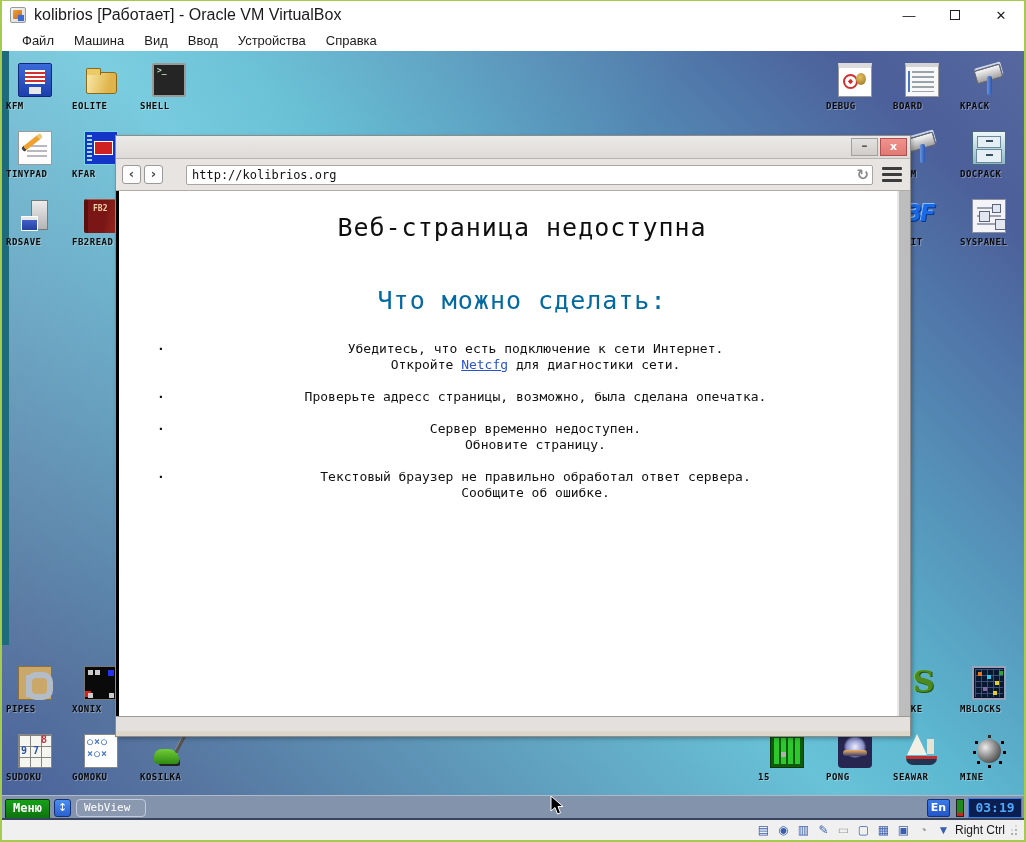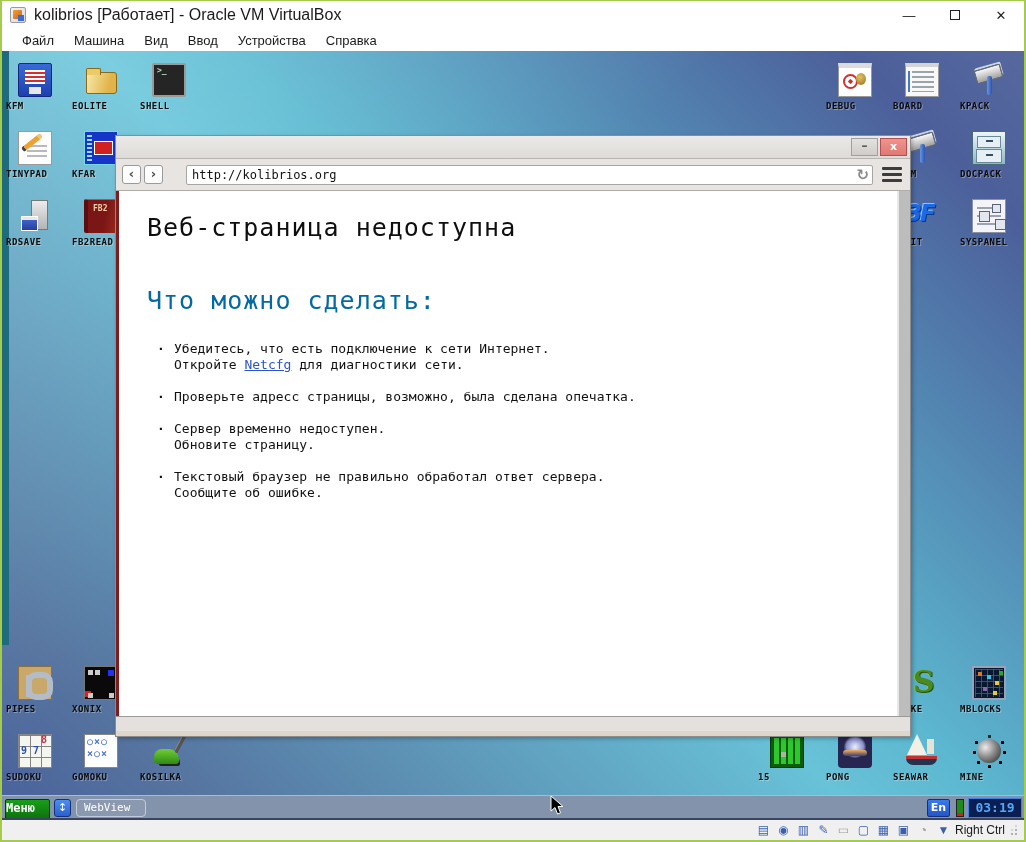--- a/index.html
+++ b/index.html
@@ -101,36 +101,36 @@
   .bwin-min { width:27px; height:18px; background:linear-gradient(#e4e2e0,#cfccc9); border:1px solid #a0a0a0; color:#555; font:bold 12px "DejaVu Sans",sans-serif; text-align:center; line-height:15px; }
   .bwin-close { width:27px; height:18px; background:linear-gradient(#f0948e,#e07872); border:1px solid #b05050; color:#fff; font:bold 11px "DejaVu Sans",sans-serif; text-align:center; line-height:16px; }
   .bwin-toolbar { height:31px; background:#e7e4e1; display:flex; align-items:center; padding:0 8px 0 6px; gap:3px; flex:none; }
   .nav-btn { width:19px; height:19px; background:#fdfdfd; border:1px solid #9a9a9a; border-radius:3px; color:#4a4a4a; font:bold 13px "DejaVu Sans",sans-serif; text-align:center; line-height:16px; }
   .addr { flex:1; height:20px; background:#fff; border:1px solid #a8a6a2; border-radius:2px; margin-left:20px; display:flex; align-items:center; position:relative; }
   .addr-text { font:12px "DejaVu Sans Mono",monospace; color:#111; padding-left:5px; }
   .refresh { position:absolute; right:3px; top:0; color:#8a8a8a; font:bold 15px "DejaVu Sans",sans-serif; line-height:19px; }
   .hamburger { width:20px; height:15px; margin-left:6px; display:flex; flex-direction:column; justify-content:space-between; }
   .hamburger div { height:3px; background:#3c3c3c; border-radius:1px; }
   .bwin-body { flex:1; display:flex; border-top:1px solid #b0ada9; min-height:0; }
-  .bwin-content { flex:1; background:#fff; overflow:hidden; border-left:3px solid #7f1d1d; }
+  .bwin-content { flex:1; background:#fff; overflow:hidden; border-left:3px solid #000000;text-align:center; }
   .bwin-scroll { width:13px; background:#bdbdbd; border-left:2px solid #e8e8e8; flex:none; }
   .bwin-status { height:15px; background:#e3e0dd; border-top:1px solid #9a9a9a; flex:none; }
   .bwin-frame { height:5px; background:#ddd6cb; flex:none; }
 
   .bc-h1 { font:25px "DejaVu Sans Mono",monospace; font-weight:normal; color:#0e0e0e; margin:22px 0 0 28px; letter-spacing:1px; }
   .bc-h2 { font:25px "DejaVu Sans Mono",monospace; font-weight:normal; color:#0369a1; margin:44px 0 26px 28px; letter-spacing:1px; }
   .bullets { margin-left:38px; }
   .bullet { position:relative; padding-left:17px; margin-bottom:16px; font:13px "DejaVu Sans Mono",monospace; color:#111; line-height:16px; }
   .bullet::before { content:"·"; position:absolute; left:0; top:0; font-weight:bold; }
   .bullet .lnk { color:#2a53cc; text-decoration:underline; }
 
   
   .taskbar { position:absolute; left:0; right:0; bottom:0; height:25px; background:#8493ac; border-top:1px solid #aeb9cc; z-index:8; }
   .taskbar::after { content:""; position:absolute; left:0; right:0; bottom:0; height:2px; background:#39455f; }
-  .tb-menu { position:absolute; left:3px; top:3px; width:45px; height:22px; background:linear-gradient(#18a018,#0c6e0c); border:1px solid #083a08; border-radius:2px; color:#fff; font:bold 12px "DejaVu Sans Mono",monospace; line-height:16px; }
+  .tb-menu { position:absolute; left:3px; top:3px; width:45px; height:22px; background:linear-gradient(#18a018,#0c6e0c); border:1px solid #083a08; border-radius:2px; color:#fff; font:bold 12px "DejaVu Sans Mono",monospace; text-align:center; line-height:16px; }
   .tb-arrow { position:absolute; left:52px; top:3px; width:17px; height:18px; background:linear-gradient(#4a90f0,#2a60d0); border:1px solid #14307a; border-radius:3px; color:#fff; font:11px "DejaVu Sans",sans-serif; text-align:center; line-height:16px; }
   .tb-task { position:absolute; left:74px; top:3px; width:70px; height:18px; border:1px solid #c2cbdc; border-radius:4px; background:rgba(255,255,255,.06); color:#fff; font:11px "DejaVu Sans Mono",monospace; line-height:16px; padding-left:7px; }
   .tb-lang { position:absolute; right:74px; top:3px; width:23px; height:18px; background:linear-gradient(#3a7ae8,#2456c8); border:1px solid #14307a; border-radius:2px; color:#fff; font:bold 11px "DejaVu Sans",sans-serif; text-align:center; line-height:16px; }
   .tb-cpu { position:absolute; right:60px; top:3px; width:8px; height:18px; background:#0c3a0c; border:1px solid #222; }
   .tb-cpu::before { content:""; position:absolute; left:0; right:0; top:0; height:13px; background:#1e8a1e; }
   .tb-cpu::after { content:""; position:absolute; left:0; right:0; bottom:0; height:3px; background:#d02020; }
   .tb-clock { position:absolute; right:2px; top:2px; width:54px; height:20px; background:#0a1e52; border:1px solid #3f7fe0; color:#4fa8f8; font:bold 13px "DejaVu Sans Mono",monospace; text-align:center; line-height:18px; }
 
   
   .vbox-statusbar { position:absolute; left:0; right:0; bottom:0; height:20px; background:#f0f0f0; display:flex; align-items:center; justify-content:flex-end; padding-right:6px; gap:3px; }

